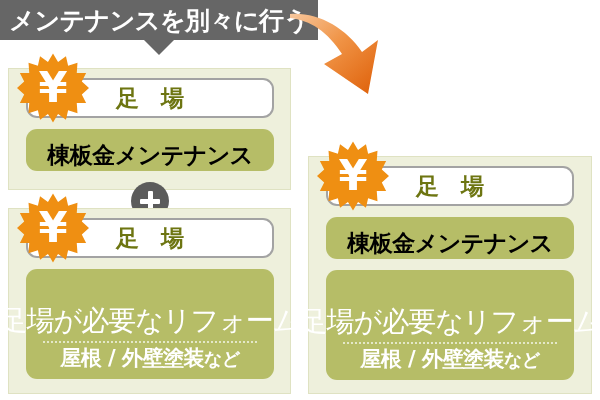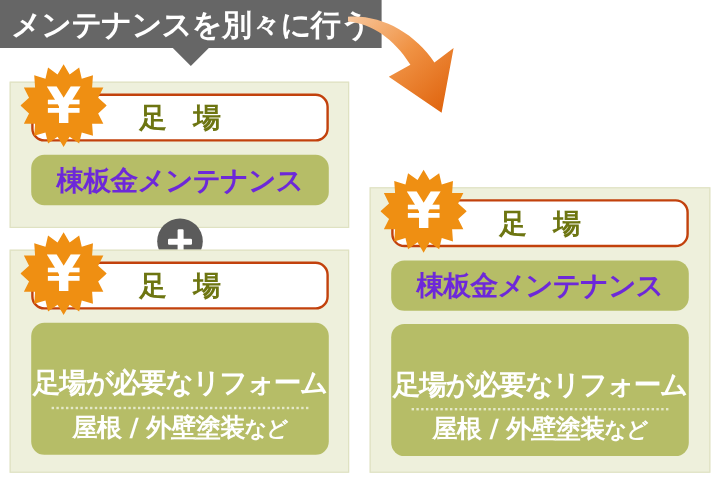--- a/index.html
+++ b/index.html
@@ -68,40 +68,41 @@
 
   
   .pill{
     position:absolute;box-sizing:border-box;
     display:flex;align-items:center;justify-content:center;
     border-radius:11px;
     white-space:nowrap;
   }
   .pill-white{
     background:#ffffff;
-    border:2px solid #c2410c;
+    border:2px solid #a3a3a3;
     color:#6d7511;
     font-weight:bold;font-size:23px;letter-spacing:7px;
     text-indent:7px;
   }
   .pill-olive{
     background:#b6bd67;
-    color:#6d28d9;
+    color:#000000;
     font-weight:bold;font-size:23px;
     letter-spacing:-0.5px;
+    align-items:flex-end;
   }
   .pill-stack{
     background:#b6bd67;
     color:#ffffff;
     flex-direction:column;
     justify-content:center;
     padding:4px 8px;
   }
   .pill-stack .line1{
-    font-weight:bold;font-size:23px;letter-spacing:-1px;
+    font-weight:normal;font-size:28px;letter-spacing:-1px;
     line-height:1.1;
     margin-top:28px;
   }
   .pill-stack .divider{
     width:92%;height:0;
     border-top:2px dotted #e4e8c8;
     margin:5px 0 4px 0;
   }
   .pill-stack .line2{
     font-weight:bold;font-size:21px;letter-spacing:-0.5px;

